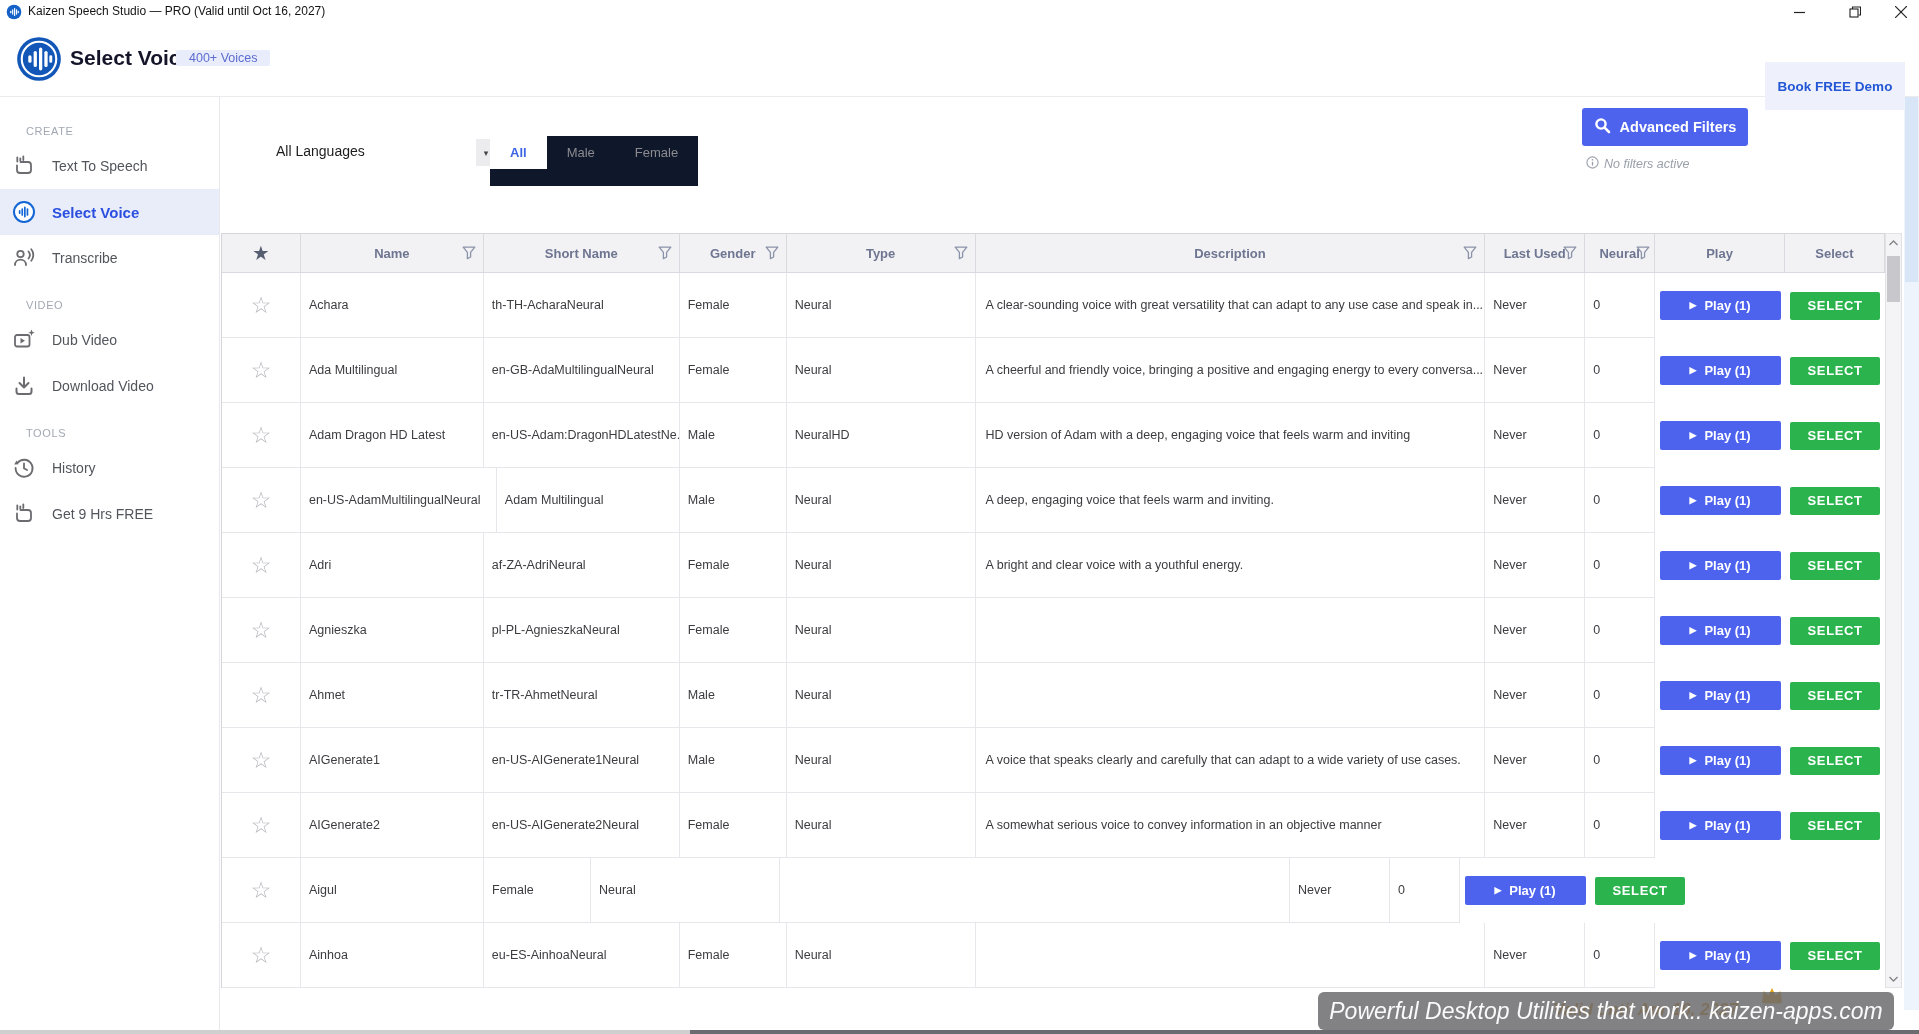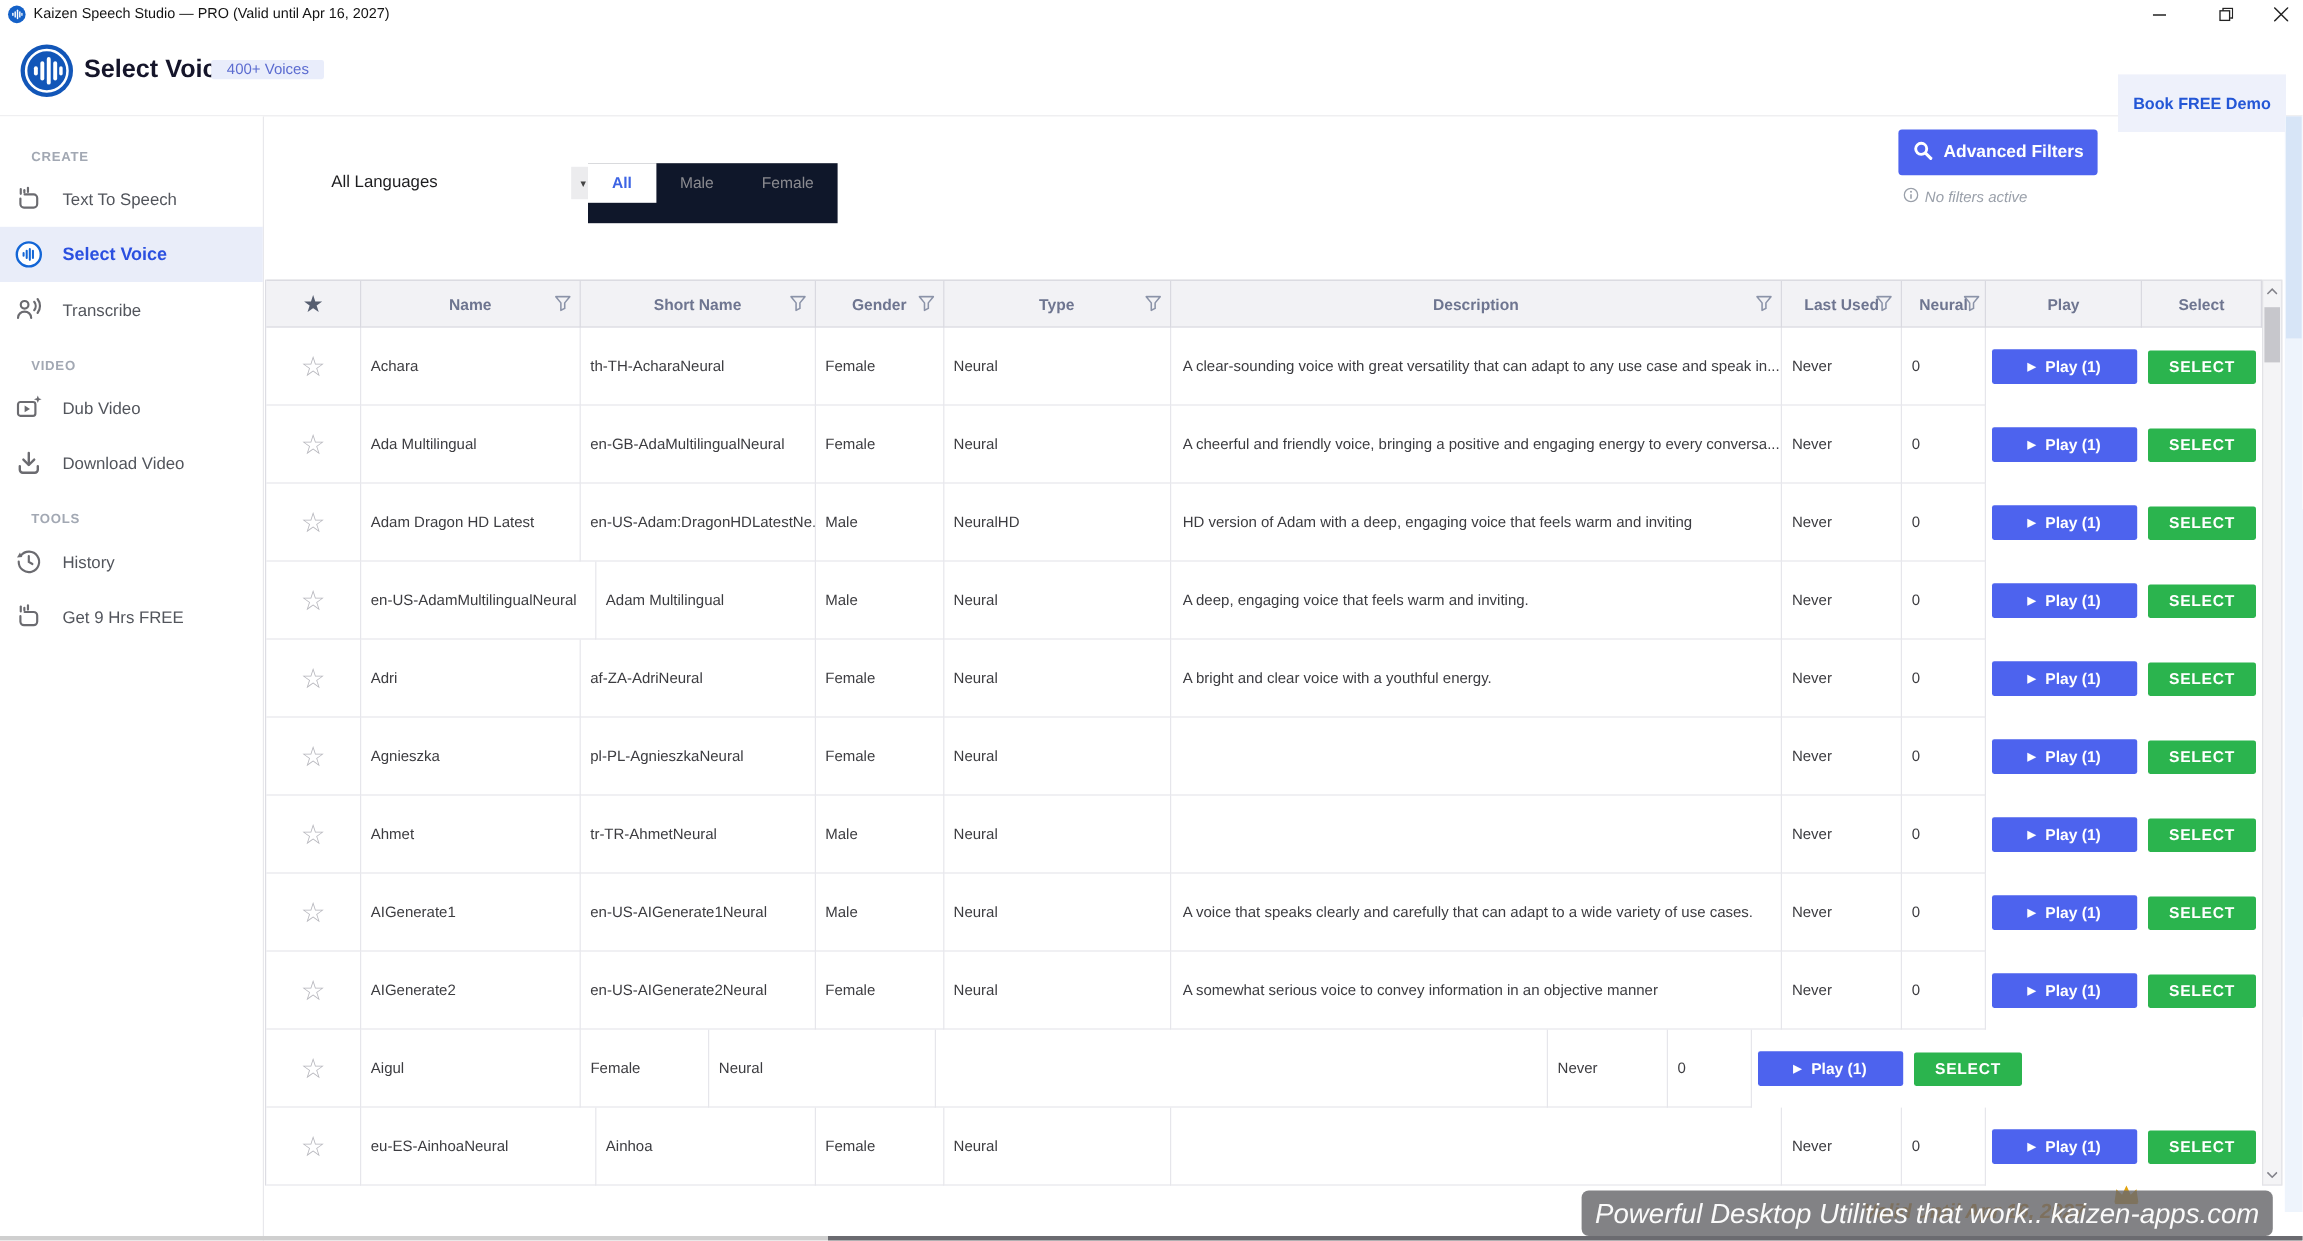--- a/index.html
+++ b/index.html
@@ -19,21 +19,21 @@
   .logo-big{position:absolute;left:16px;top:12px;width:46px;height:46px;}
   .page-title{position:absolute;left:70px;top:22px;font-size:21px;font-weight:bold;color:#15152a;}
   .badge{position:absolute;left:176px;top:26px;background:#e9edfb;color:#5b6bd0;font-size:12.5px;
          padding:1px 13px;border-radius:2px;}
   .demo-btn{position:absolute;left:1765px;top:38px;width:140px;height:48px;background:#eef1fb;
             color:#2457d6;font-weight:bold;font-size:13.5px;display:flex;align-items:center;justify-content:center;}
 
   
   .sidebar{position:absolute;left:0;top:97px;width:220px;height:937px;background:#fff;
            border-right:1px solid #e8e8ec;padding-top:10px;box-sizing:border-box;}
-  .side-label{margin:18px 0 6px 26px;font-size:11px;font-weight:bold;color:#a2a8b3;letter-spacing:.6px;}
+  .side-label{margin:18px 0 6px 26px;font-size:11px;font-weight:normal;color:#a2a8b3;letter-spacing:.6px;}
   .side-item{height:46px;display:flex;align-items:center;padding-left:12px;gap:16px;cursor:default;}
   .side-item .lbl{font-size:14px;color:#52555c;}
   .side-item.active{background:#e9edf9;}
   .side-item.active .lbl{color:#2b50e0;font-weight:bold;font-size:15px;}
   .icon-20 svg{width:24px;height:24px;display:block;}
 
   
   .combo{position:absolute;left:246px;top:137px;width:222px;height:31px;background:#fff;margin-left:28px;}
   .combo .val{position:absolute;left:2px;top:6px;font-size:14px;color:#1d1d1f;}
   .combo .drop{position:absolute;right:0;top:2px;width:20px;height:27px;background:#ececee;
@@ -98,21 +98,21 @@
           <circle cx="12" cy="12" r="11" fill="#1461c8"></circle>
           <g fill="#fff">
             <rect x="6.2" y="10" width="1.8" height="4" rx="0.9"></rect>
             <rect x="9.1" y="8" width="1.8" height="8" rx="0.9"></rect>
             <rect x="12" y="6" width="1.8" height="12" rx="0.9"></rect>
             <rect x="14.9" y="8" width="1.8" height="8" rx="0.9"></rect>
             <rect x="17.6" y="10" width="1.6" height="4" rx="0.8"></rect>
           </g>
         </svg>
     </span>
-    <span class="wtitle">Kaizen Speech Studio — PRO (Valid until Apr 16, 2027)</span>
+    <span class="wtitle">Kaizen Speech Studio — PRO (Valid until Oct 16, 2027)</span>
     <div class="wctl ctl-min">
         <svg width="11" height="11" viewBox="0 0 11 11">
           <line x1="0" y1="5.5" x2="11" y2="5.5" stroke="#222" stroke-width="1.2"></line>
         </svg>
       </div>
     <div class="wctl ctl-max">
         <svg width="12" height="12" viewBox="0 0 12 12" fill="none" stroke="#222" stroke-width="1.1">
           <rect x="1" y="3" width="8" height="8"></rect>
           <path d="M3.5 3V1h8v8h-2"></path>
         </svg>
@@ -513,22 +513,22 @@
             </div>
           </div>
           <div class="td c-select">
             <div class="select-btn">SELECT</div>
           </div>
         </div>
         <div class="trow">
           <div class="td c-star">
             <span class="rstar">☆</span>
           </div>
+          <div class="td c-name">Ainhoa</div>
           <div class="td c-short">eu-ES-AinhoaNeural</div>
-          <div class="td c-name">Ainhoa</div>
           <div class="td c-gender">Female</div>
           <div class="td c-type">Neural</div>
           <div class="td c-desc"></div>
           <div class="td c-used">Never</div>
           <div class="td c-count">0</div>
           <div class="td c-play">
             <div class="play-btn">
               <span class="tri">▶</span>
               <span>Play (1)</span>
             </div>

